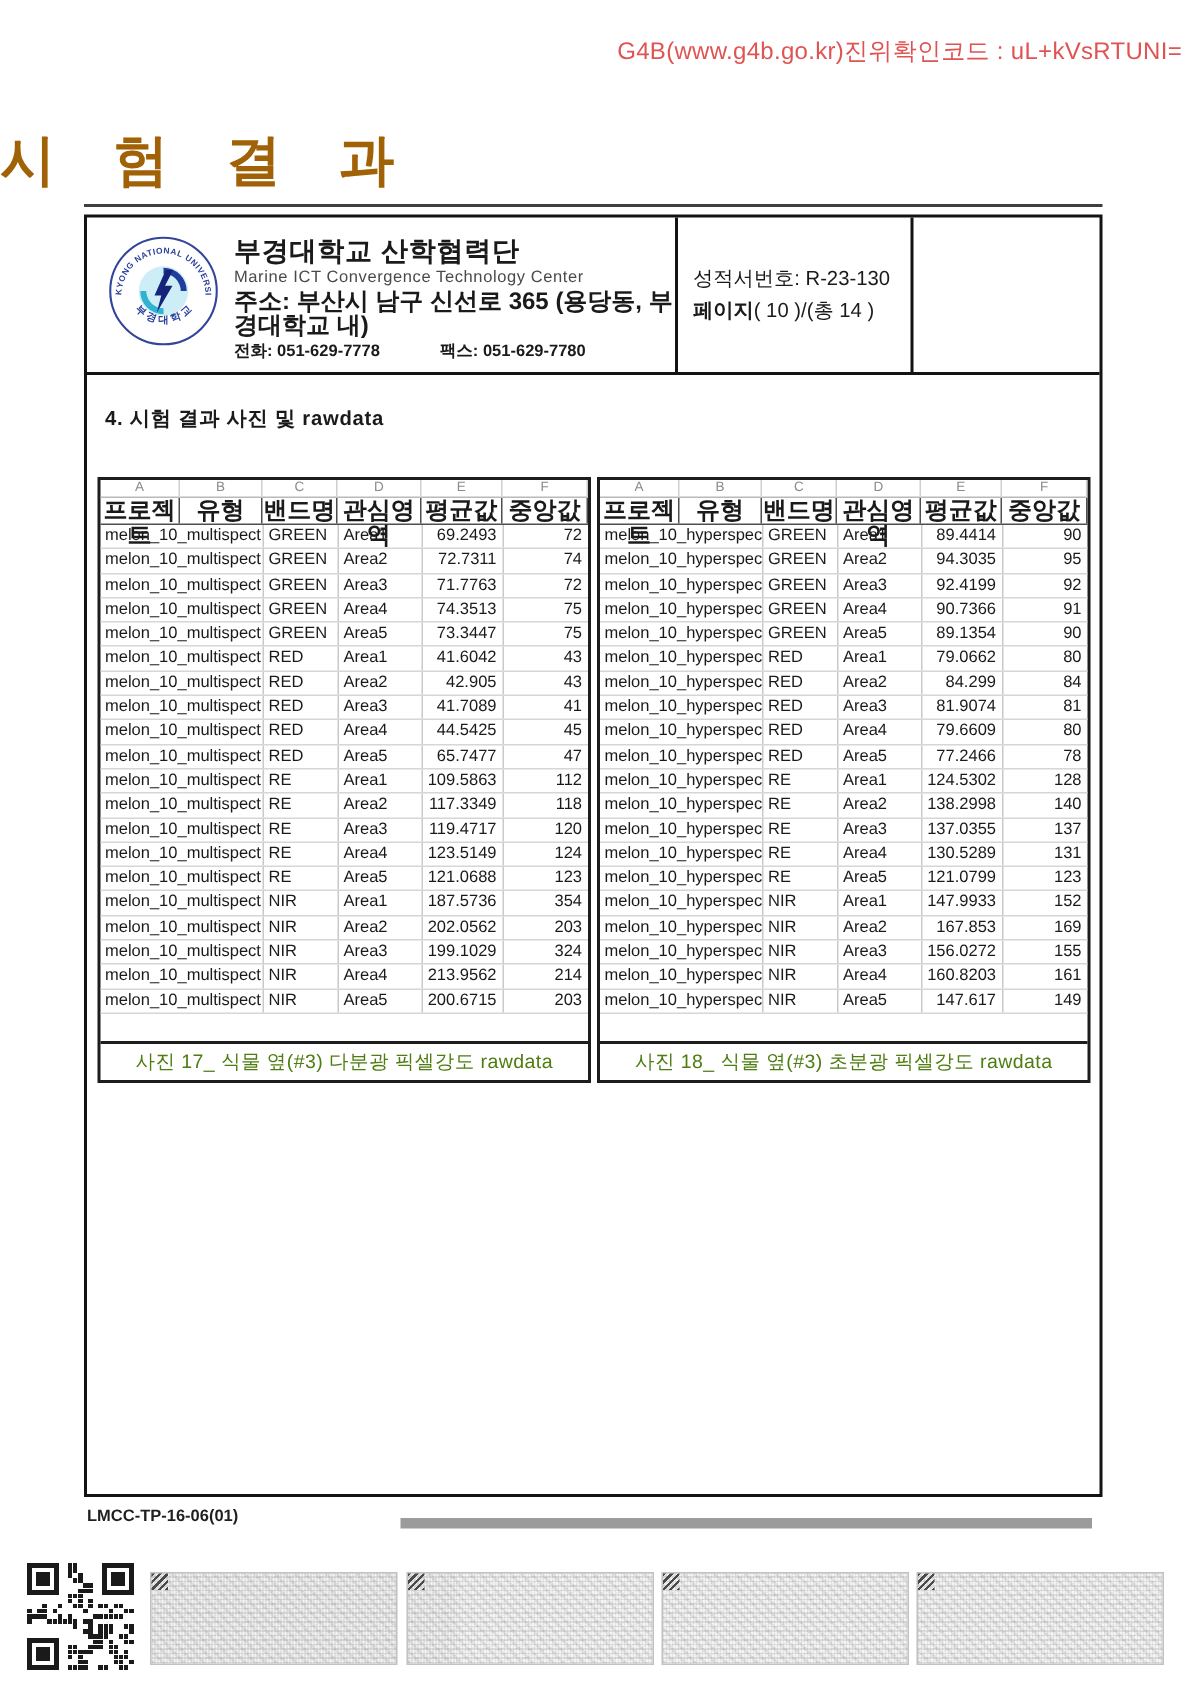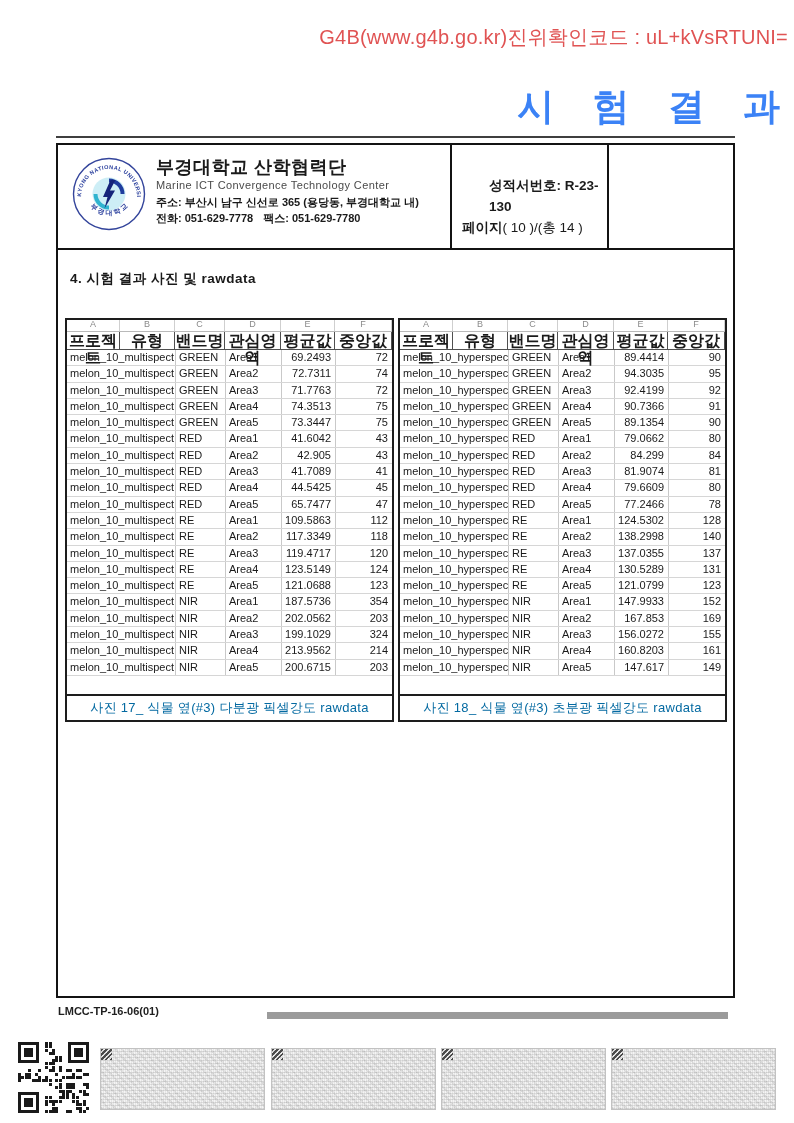--- a/index.html
+++ b/index.html
@@ -1,43 +1,43 @@
 <!DOCTYPE html>
 <html><head>
 <meta charset="utf-8">
 <style>
   html,body{margin:0;padding:0;background:#fff;}
   body{width:794px;height:1123px;position:relative;overflow:hidden;
        font-family:"Liberation Sans","DejaVu Sans",sans-serif;color:#1a1a1a;}
 
   .g4b-code{position:absolute;top:24px;right:6px;width:520px;text-align:right;
-            font-size:20px;color:#e05353;letter-spacing:.2px;}
-
-  .doc-title{position:absolute;top:82px;left:0;width:794px;text-align:right;
-             font-size:37px;font-weight:bold;letter-spacing:14px;color:#3b82f6;}
+            font-size:16px;color:#e05353;letter-spacing:.2px;}
+
+  .doc-title{position:absolute;top:82px;left:0;width:794px;text-align:left;
+             font-size:37px;font-weight:bold;letter-spacing:14px;color:#a16207;}
 
   .top-rule{position:absolute;left:56px;top:136px;width:679px;height:2px;background:#3f3f3f;}
 
   .main-frame{position:absolute;left:56px;top:143px;width:675px;height:851px;
               border:2px solid #131313;}
 
   .header-row{display:flex;height:103px;border-bottom:2px solid #131313;}
   .org-cell{width:392px;display:flex;align-items:flex-start;padding:12px 0 0 14px;box-sizing:border-box;}
   .report-cell{width:157px;border-left:2px solid #131313;box-sizing:border-box;
                padding:30px 0 0 10px;font-size:13.5px;line-height:21px;}
   .empty-cell{flex:1;border-left:2px solid #131313;}
 
   .logo{width:74px;height:74px;flex:0 0 74px;}
   .org-text{margin-left:10px;padding-top:1px;}
   .org-line1,.org-line2{font-size:18px;font-weight:bold;line-height:19px;letter-spacing:.5px;}
   .org-en{font-size:11px;color:#4a4a4a;line-height:15px;letter-spacing:.4px;margin-top:1px;}
-  .org-addr{font-size:11px;font-weight:bold;line-height:16px;margin-top:1px;}
+  .org-addr{font-size:16px;font-weight:bold;line-height:16px;margin-top:1px;}
   .org-tel{font-size:11px;font-weight:bold;line-height:16px;}
-  .org-tel .fax{margin-left:10px;}
-  .report-no{font-weight:bold;margin-left:27px;}
+  .org-tel .fax{margin-left:40px;}
+  .report-no{font-weight:normal;}
   .page-line .lbl{font-weight:bold;}
 
   .content-area{position:relative;width:100%;height:744px;}
   .section-heading{position:absolute;left:12px;top:20px;font-size:13.5px;font-weight:bold;
                    letter-spacing:.5px;}
 
   .table-box{position:absolute;top:68px;width:329px;height:404px;border:2px solid #1d1d1d;
              box-sizing:border-box;background:#fff;}
   .table-box.left{left:7px;}
   .table-box.right{left:340px;}
@@ -53,21 +53,21 @@
   .xl-body{}
   .xl-row{display:flex;height:16.3px;border-bottom:1px solid #d6d6d6;box-sizing:border-box;}
   .xl-row .cell{font-size:11px;line-height:15.5px;box-sizing:border-box;white-space:nowrap;overflow:hidden;}
   .cell.proj{width:108px;padding-left:3px;}
   .cell.gl{border-left:1px solid #c9c9c9;}
   .cell.txt{padding-left:3px;}
   .cell.num{text-align:right;padding-right:4px;}
 
   .caption-row{position:absolute;left:0;bottom:0;width:100%;height:26px;border-top:2px solid #1d1d1d;
                box-sizing:border-box;display:flex;align-items:center;justify-content:center;
-               font-size:13px;letter-spacing:.3px;color:#0369a1;}
+               font-size:13px;letter-spacing:.3px;color:#4d7c0f;}
 
   .doc-code{position:absolute;left:58px;top:1005px;font-size:11px;font-weight:bold;color:#1f1f1f;}
   .gray-bar{position:absolute;left:267px;top:1012px;width:461px;height:7px;background:#9b9b9b;}
 
   .qr{position:absolute;left:13px;top:1037px;width:81px;height:81px;}
 
   .noise-strip{position:absolute;top:1048px;width:165px;height:62px;border:1px solid #c2c2c2;
     box-sizing:border-box;background-color:#f1f1f1;
     background-image:
       repeating-linear-gradient(0deg, rgba(90,90,90,.14) 0 1px, transparent 1px 3px),

